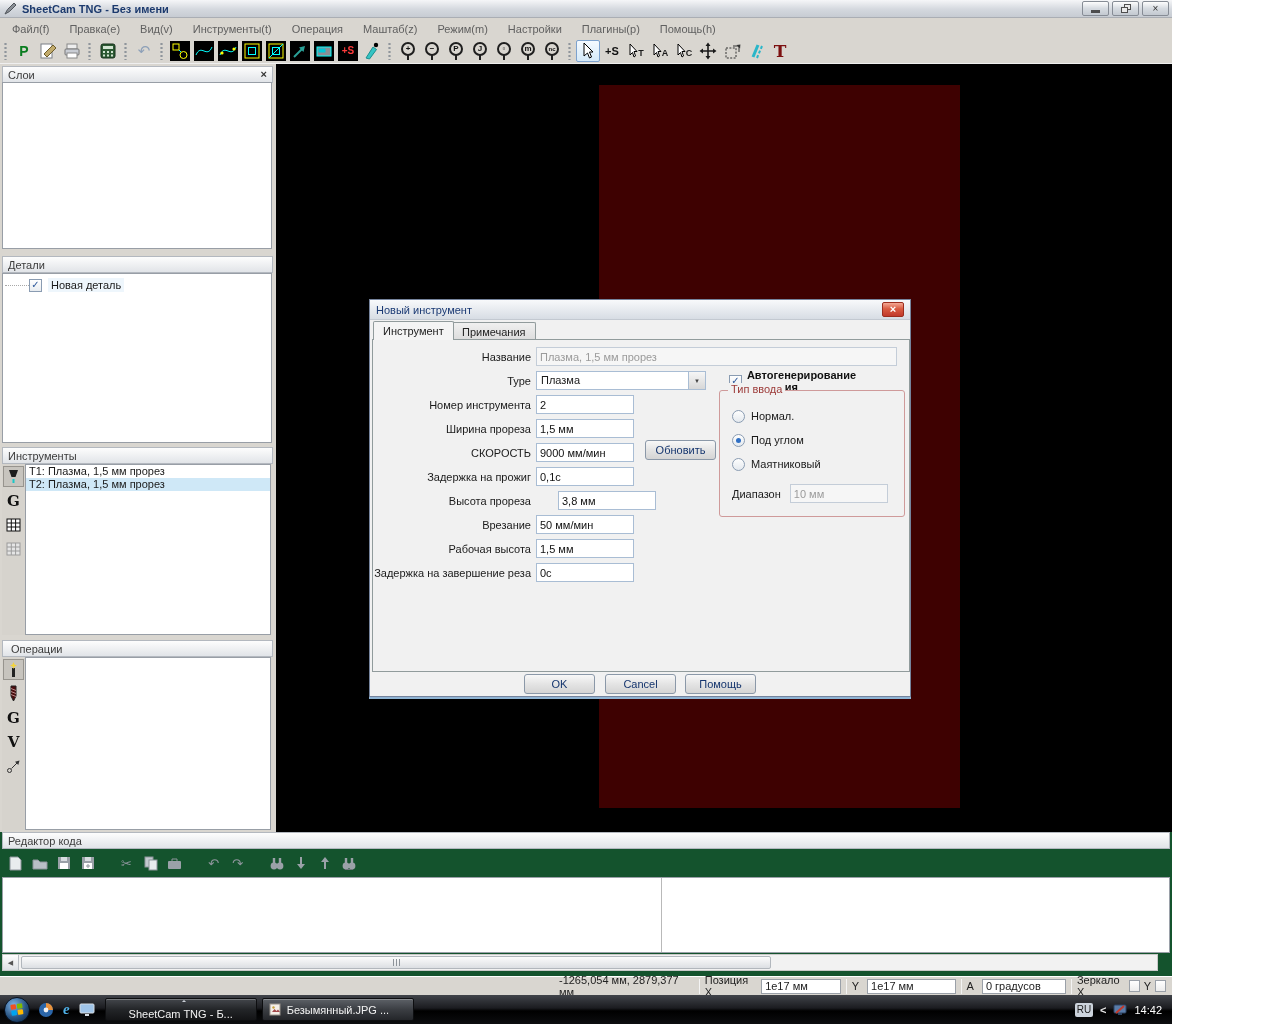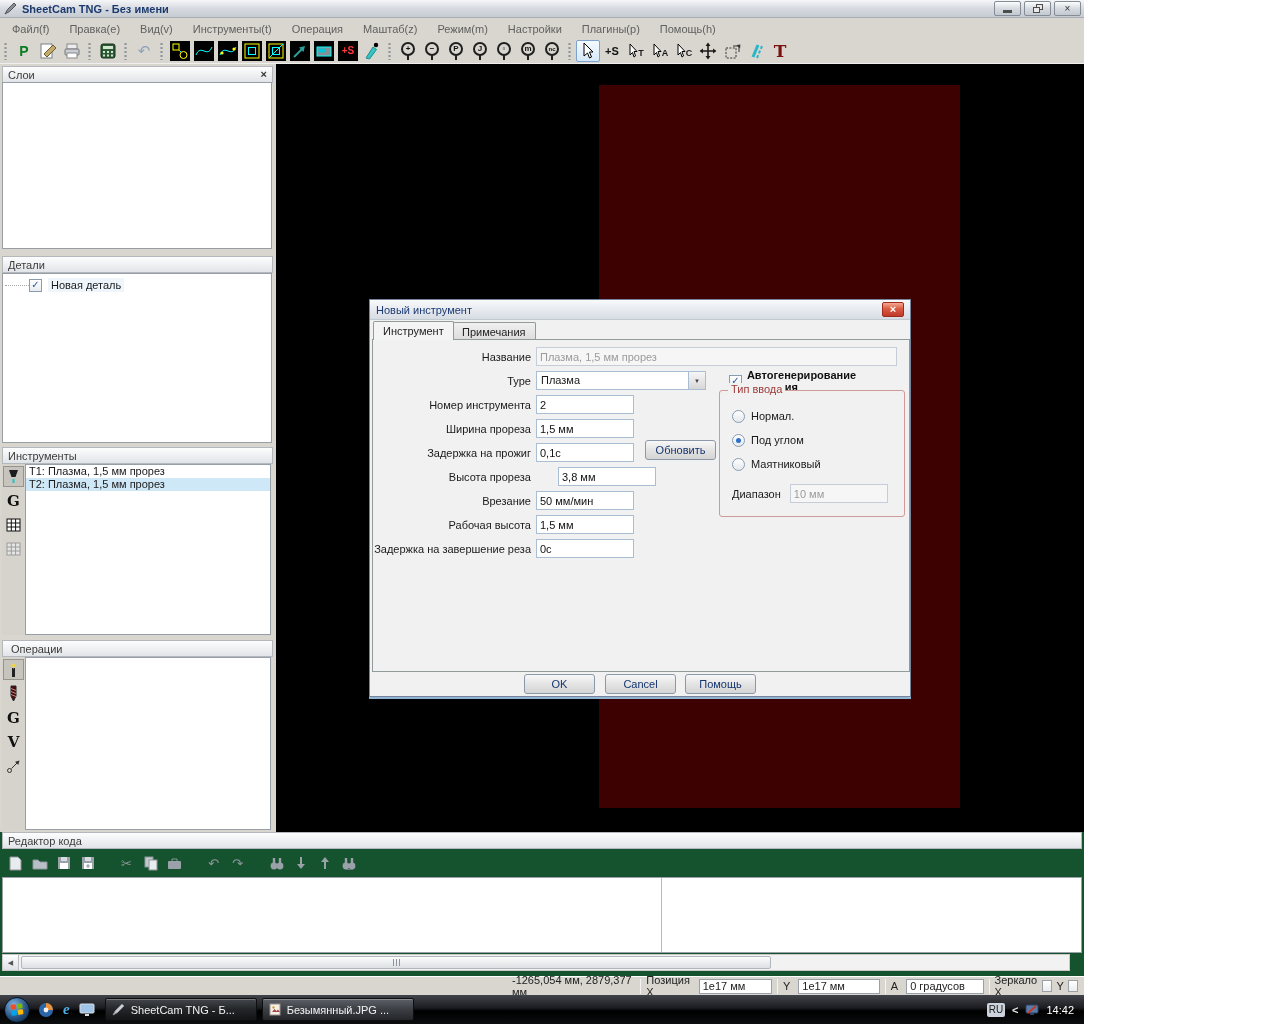--- a/index.html
+++ b/index.html
@@ -1,18 +1,18 @@
 <!DOCTYPE html>
 <html><head>
 <meta charset="utf-8">
 <style>
 *{margin:0;padding:0;box-sizing:border-box;}
 html,body{width:1280px;height:1024px;}
 body{font-family:"Liberation Sans","DejaVu Sans",sans-serif;font-size:11px;color:#1a1a1a;}
-.screen{position:relative;width:1084px;height:1024px;background:#d9d6d0;overflow:hidden;}
+.screen{position:relative;width:1172px;height:1024px;background:#d9d6d0;overflow:hidden;}
 .abs{position:absolute;}
 
 .titlebar{left:0;top:0;right:0;height:18px;background:linear-gradient(#f5f6f8,#d4d8de 55%,#c7ccd3);display:flex;align-items:center;padding:0 3px;border-bottom:1px solid #aaaeb4;}
 .title-text{color:#1c3a6e;font-weight:bold;margin-left:5px;}
 .winbtns{margin-left:auto;display:flex;gap:3px;}
 .winbtn{width:27px;height:15px;border:1px solid #868c95;border-radius:2px;background:linear-gradient(#fdfdfd,#d6dbe1 50%,#c3c9d0);display:flex;align-items:center;justify-content:center;color:#333;font-size:10px;line-height:1;}
 .minbar{width:9px;height:3px;background:#4d4d4d;margin-top:6px;}
 .resboxes{position:relative;width:10px;height:9px;}
 .resboxes i{position:absolute;border:1px solid #4d4d4d;background:#e9e9e9;width:7px;height:6px;}
 .resboxes i.b1{right:0;top:0;}.resboxes i.b2{left:0;bottom:0;}
@@ -87,21 +87,21 @@
 .statusbar{left:0;top:976px;right:0;height:19px;border-top:1px solid #fff;display:flex;align-items:center;padding:0 2px;color:#222;}
 .sb-sep{width:1px;height:15px;background:#a9aeb4;border-right:1px solid #f4f4f4;margin:0 5px;}
 .sb-box{height:15px;background:#fff;border:1px solid #9aa0a8;display:flex;padding-left:3px;margin-left:8px;}
 .sb-cb{width:12px;height:12px;border:1px solid #9aa0a8;background:linear-gradient(#fff,#ececec);margin:0 4px;}
 
 .taskbar{left:0;top:995px;right:0;height:29px;background:linear-gradient(#41444a,#1b1c20 45%,#000 55%,#0c0d0f);display:flex;align-items:center;padding:0 4px;}
 .orb{width:26px;height:26px;border-radius:50%;background:radial-gradient(circle at 36% 30%,#7fb4e8,#27527f 55%,#0a1d38);border:1px solid #06101f;display:flex;align-items:center;justify-content:center;margin-right:8px;}
 .ql{display:flex;align-items:center;gap:9px;margin-right:10px;}
 .iegl{font-family:"Liberation Serif","DejaVu Serif",serif;font-style:italic;font-weight:bold;font-size:15px;color:#4fb1e8;line-height:1;}
 .task{width:152px;height:23px;margin-right:5px;border:1px solid #0d0e10;border-radius:2px;background:linear-gradient(#5d6167,#3b3e43 50%,#24262a);box-shadow:inset 0 1px 0 rgba(255,255,255,.28);display:flex;align-items:center;gap:6px;padding:0 6px;color:#f2f2f2;white-space:nowrap;overflow:hidden;}
-.task.active{background:linear-gradient(#43464b,#232528 50%,#131416);}
+.task.active{background:linear-gradient(#43464b,#232528 50%,#131416);flex-direction:column;}
 .tray{margin-left:auto;display:flex;align-items:center;gap:7px;padding-right:6px;color:#fff;}
 .rubox{width:18px;height:14px;background:#ccd3dc;color:#1c1c1c;border-radius:2px;display:flex;align-items:center;justify-content:center;font-size:10px;}
 .collapse{color:#e8e8e8;font-size:11px;font-weight:bold;}
 .clock{font-size:11px;color:#fff;}
 </style>
 </head>
 <body>
 
 <div class="screen">
 
@@ -445,20 +445,24 @@
         </div>
       <div class="frow">
           <label>Номер инструмента</label>
         <input class="txt" style="width: 98px;" value="2">
         </div>
       <div class="frow">
           <label>Ширина прореза</label>
         <input class="txt" style="width: 98px;" value="1,5 мм">
         </div>
       <div class="frow">
+          <label>СКОРОСТЬ</label>
+        <input class="txt" style="width: 98px;" value="9000 мм/мин">
+        </div>
+      <div class="frow">
           <label>Задержка на прожиг</label>
         <input class="txt" style="width: 98px;" value="0,1с">
         </div>
       <div class="frow">
           <label>Высота прореза</label>
         <input class="txt" style="width: 98px; margin-left: 22px;" value="3,8 мм">
         </div>
       <div class="frow">
           <label>Врезание</label>
         <input class="txt" style="width: 98px;" value="50 мм/мин">

